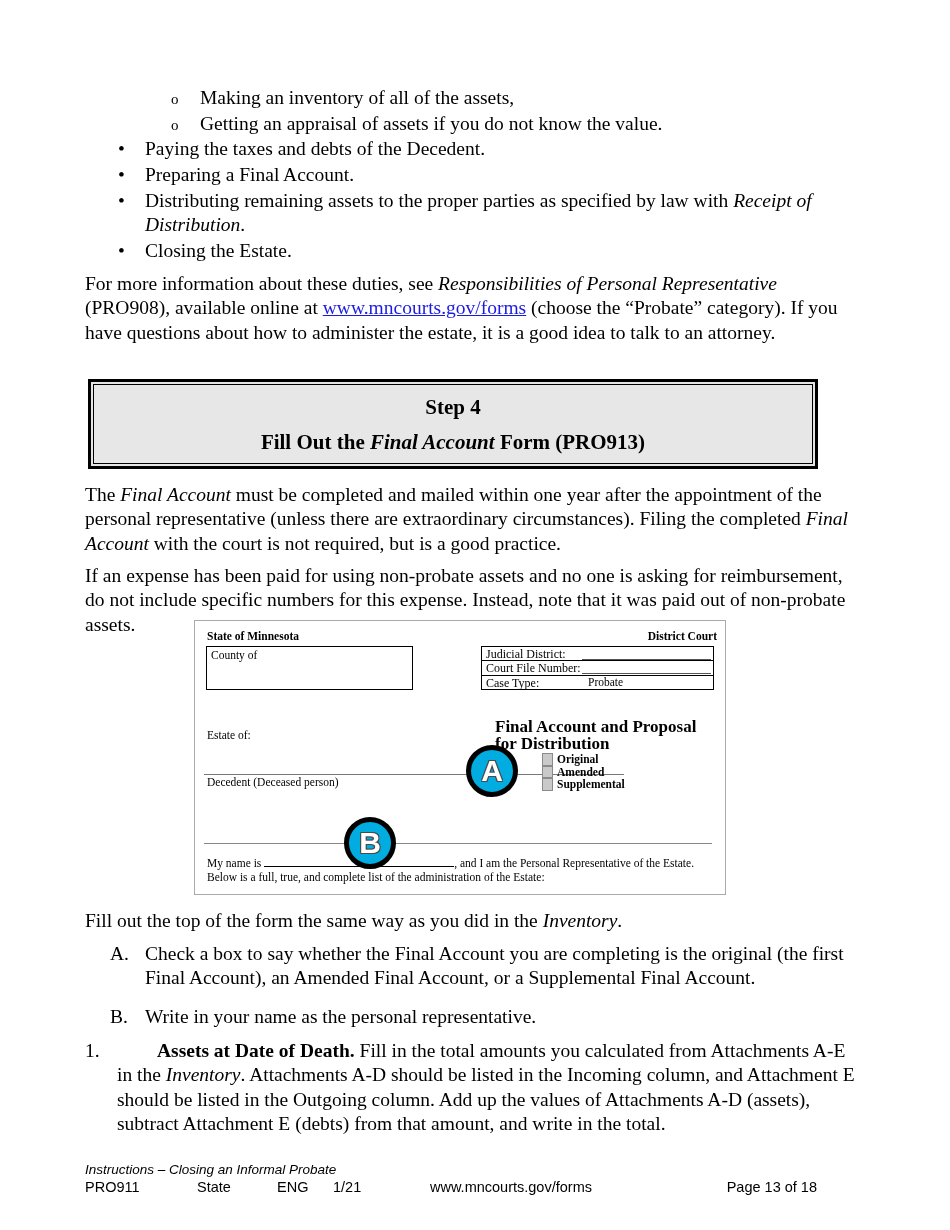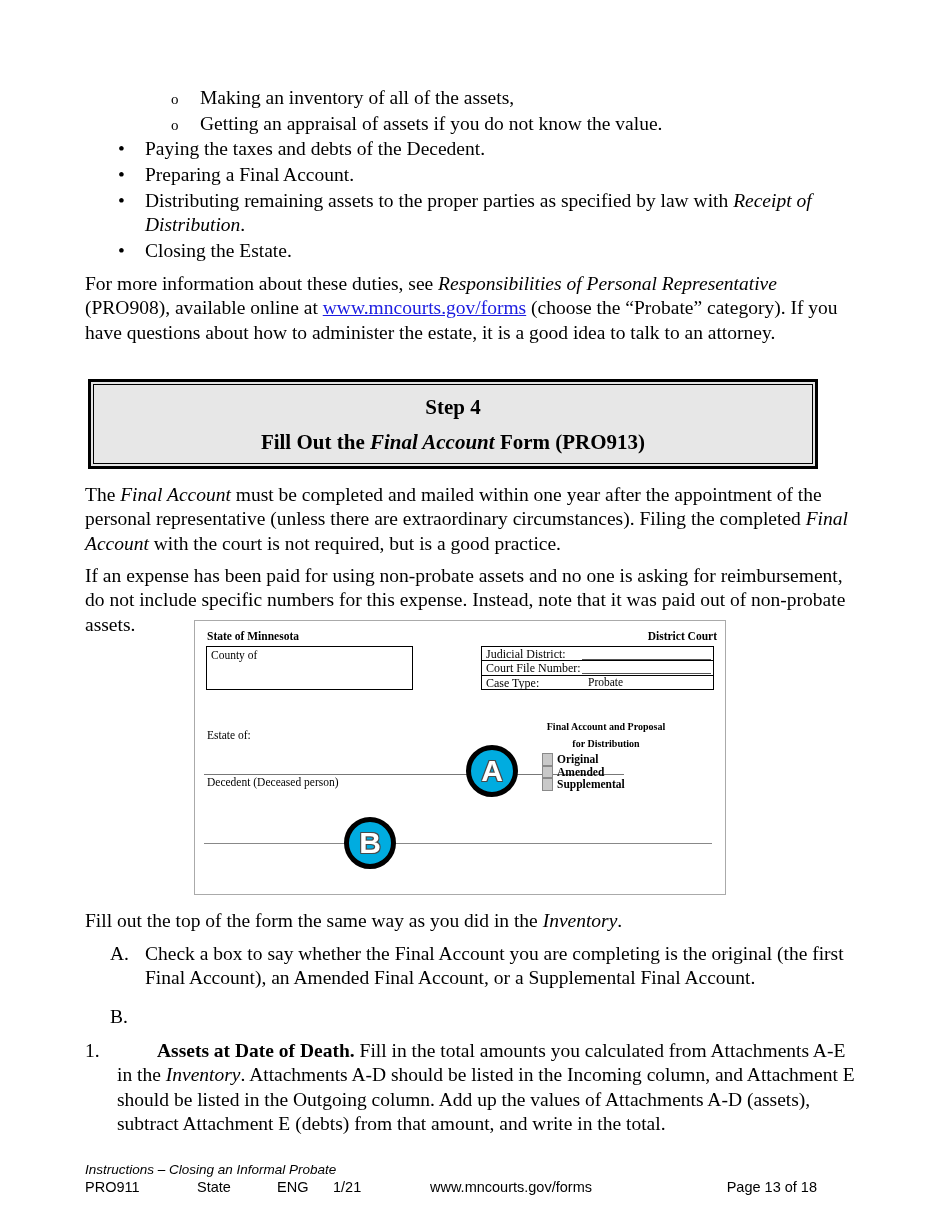--- a/index.html
+++ b/index.html
@@ -173,22 +173,21 @@
     border-bottom: 1px solid #777777;
   }
   .ff-decedent {
     position: absolute; left: 12px; top: 155px;
     font-size: 11.5px;
   }
 
   .ff-heading {
     position: absolute; left: 300px; top: 98px;
     width: 222px;
-    text-align: center;
-    font-size: 10px;
+    font-size: 17px;
     font-weight: bold;
     line-height: 16.5px;
   }
   .ff-checks {
     position: absolute; left: 347px; top: 132px;
   }
   .ff-check-row {
     display: flex;
     align-items: center;
     height: 12.5px;
@@ -419,38 +418,40 @@
           <span class="ff-check-label">Amended</span>
         </div>
         <div class="ff-check-row">
           <span class="ff-check-box"></span>
           <span class="ff-check-label">Supplemental</span>
         </div>
       </div>
 
       <div class="ff-mid-rule"></div>
 
+      <div class="ff-name-block"><span>My name is </span><span class="ff-fill w1"></span><span class="ff-fill w2"></span><span>, and I am the Personal Representative of the Estate. Below is a full, true, and complete list of the administration of the Estate:</span></div>
 
       <div class="callout callout-a">A</div>
       <div class="callout callout-b">B</div>
 
     </div>
   </div>
 
   <div class="para" style="top:909px;">
     <span>Fill out the top of the form the same way as you did in the </span><span class="ital">Inventory</span><span>.</span>
   </div>
 
   <div class="letter-list" style="top:942px;">
     <div class="ll-item">
       <span class="ll-marker">A.</span>
       <span>Check a box to say whether the Final Account you are completing is the original (the first Final Account), an Amended Final Account, or a Supplemental Final Account.</span>
     </div>
     <div class="ll-item">
       <span class="ll-marker">B.</span>
+      <span>Write in your name as the personal representative.</span>
     </div>
   </div>
 
   <div class="num-item" style="top:1039px;">
     <span class="num-marker">1.</span>
     <span class="bold">Assets at Date of Death.</span><span>  Fill in the total amounts you calculated from Attachments A-E in the </span><span class="ital">Inventory</span><span>. Attachments A-D should be listed in the Incoming column, and Attachment E should be listed in the Outgoing column. Add up the values of Attachments A-D (assets), subtract Attachment E (debts) from that amount, and write in the total.</span>
   </div>
 
   <div class="footer">
     <div class="footer-line1">Instructions – Closing an Informal Probate</div>

